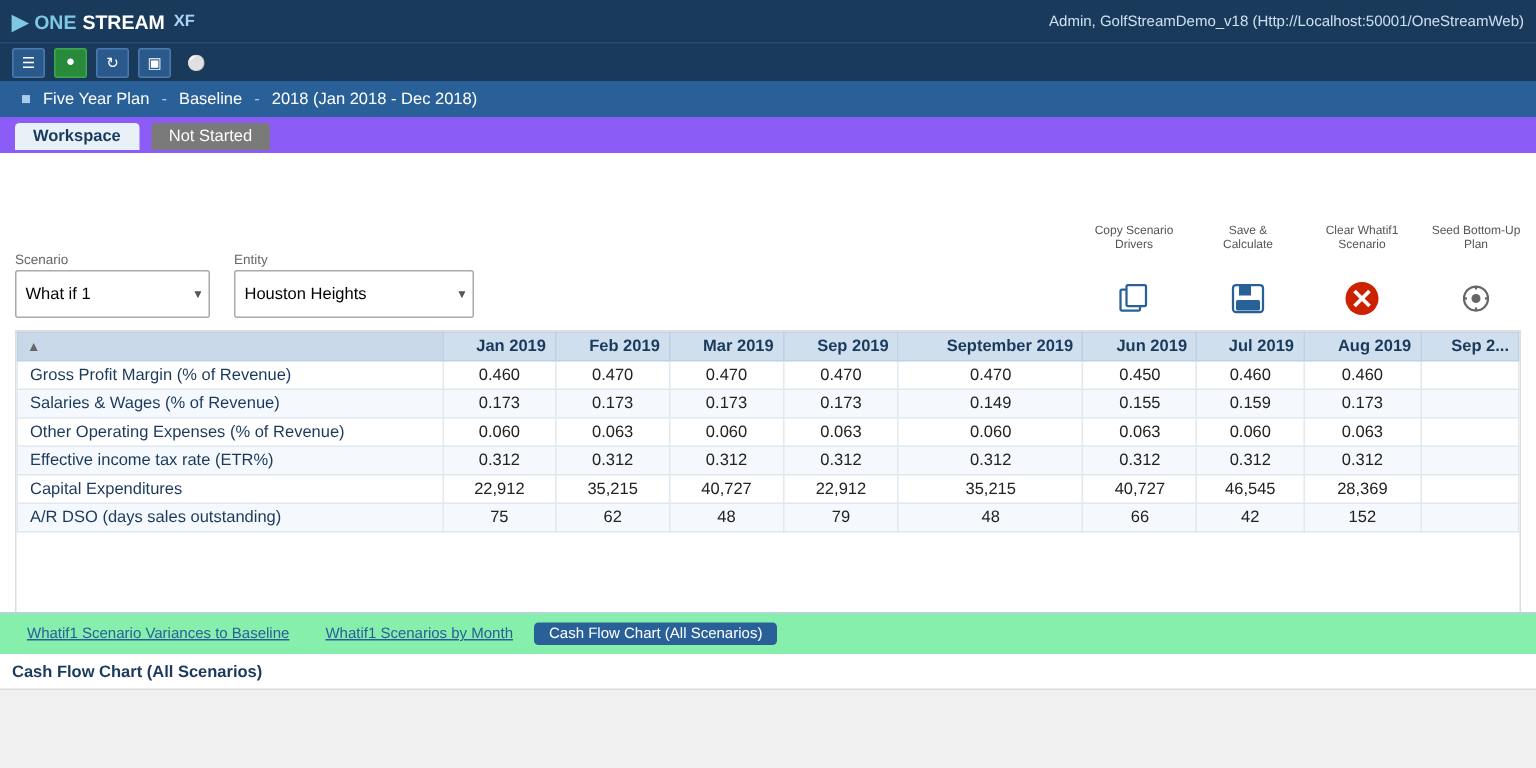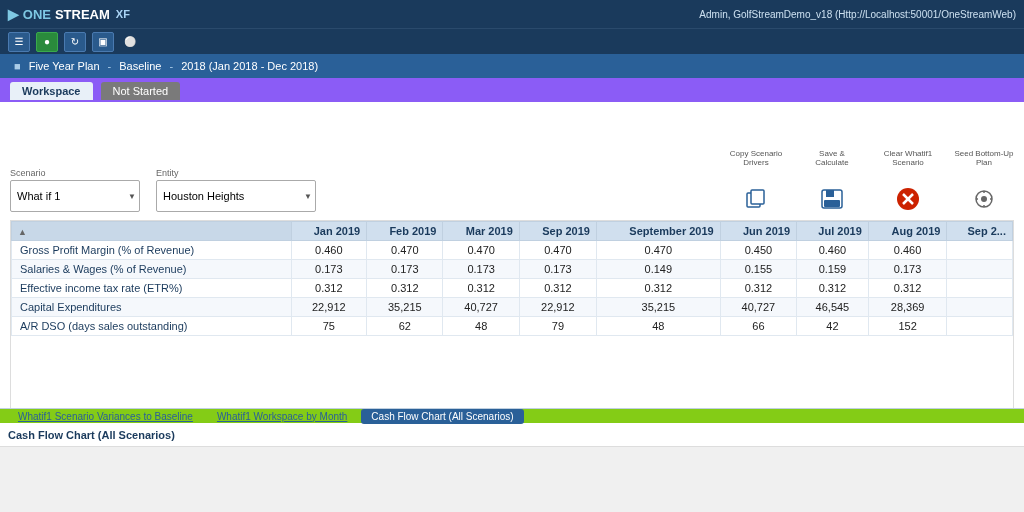--- a/index.html
+++ b/index.html
@@ -165,26 +165,26 @@
       color: #1a3a5c;
       padding-left: 8px;
     }
     .cell-highlight {
       border: 2px solid #2a6098 !important;
       background: white;
     }
 
     
     #bottom-tab-bar {
-      background: #84cc16;
+      background: #86efac;
       border-top: 1px solid #c0d0e0;
       display: flex;
       align-items: center;
       padding: 3px 8px;
-      height: 15px;
+      height: 28px;
       gap: 4px;
     }
     .bottom-tab {
       padding: 2px 10px;
       border-radius: 3px;
       cursor: pointer;
       font-size: 10px;
     }
     .bottom-tab-inactive { background: transparent; color: #2a6098; text-decoration: underline; }
     .bottom-tab-active { background: #2a6098; color: white; }
@@ -347,20 +347,32 @@
             <td>0.173</td>
             <td>0.173</td>
             <td>0.173</td>
             <td>0.149</td>
             <td>0.155</td>
             <td>0.159</td>
             <td>0.173</td>
             <td></td>
           </tr>
           <tr>
+            <td>Other Operating Expenses (% of Revenue)</td>
+            <td>0.060</td>
+            <td>0.063</td>
+            <td>0.060</td>
+            <td>0.063</td>
+            <td>0.060</td>
+            <td>0.063</td>
+            <td>0.060</td>
+            <td>0.063</td>
+            <td></td>
+          </tr>
+          <tr>
             <td>Effective income tax rate (ETR%)</td>
             <td>0.312</td>
             <td>0.312</td>
             <td>0.312</td>
             <td>0.312</td>
             <td>0.312</td>
             <td>0.312</td>
             <td>0.312</td>
             <td>0.312</td>
             <td></td>
@@ -389,19 +401,19 @@
             <td>152</td>
             <td></td>
           </tr>
         </tbody>
     </table>
   </div>
 </div>
 
 <div id="bottom-tab-bar">
   <div class="bottom-tab bottom-tab-inactive">Whatif1 Scenario Variances to Baseline</div>
-  <div class="bottom-tab bottom-tab-inactive">Whatif1 Workspace by Month</div>
+  <div class="bottom-tab bottom-tab-inactive">Whatif1 Scenarios by Month</div>
   <div class="bottom-tab bottom-tab-active">Cash Flow Chart (All Scenarios)</div>
 </div>
 
 <div id="active-section-label">
   <strong>Cash Flow Chart (All Scenarios)</strong>
 </div>
 
 </body></html>

